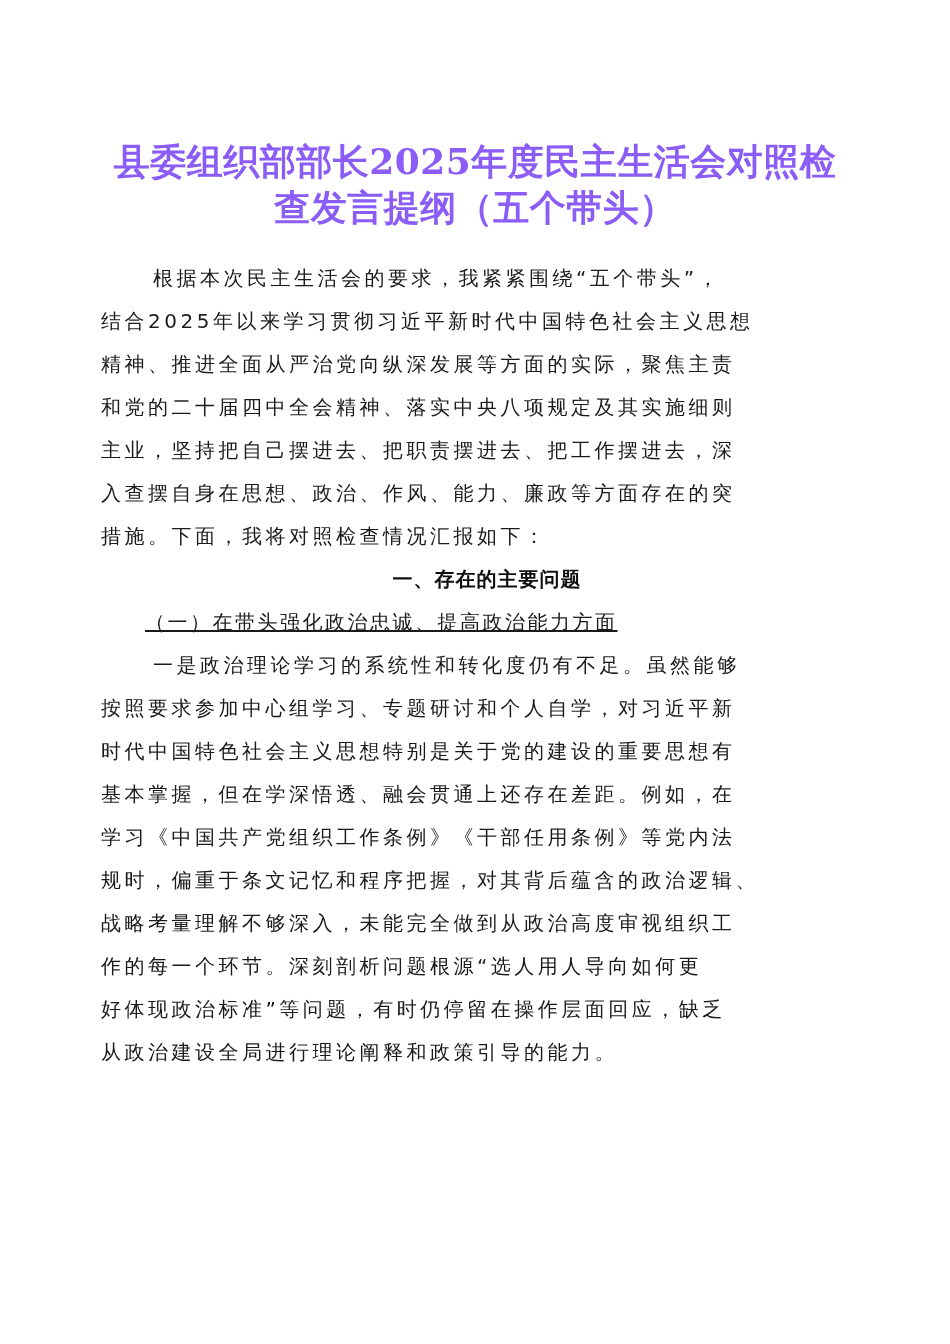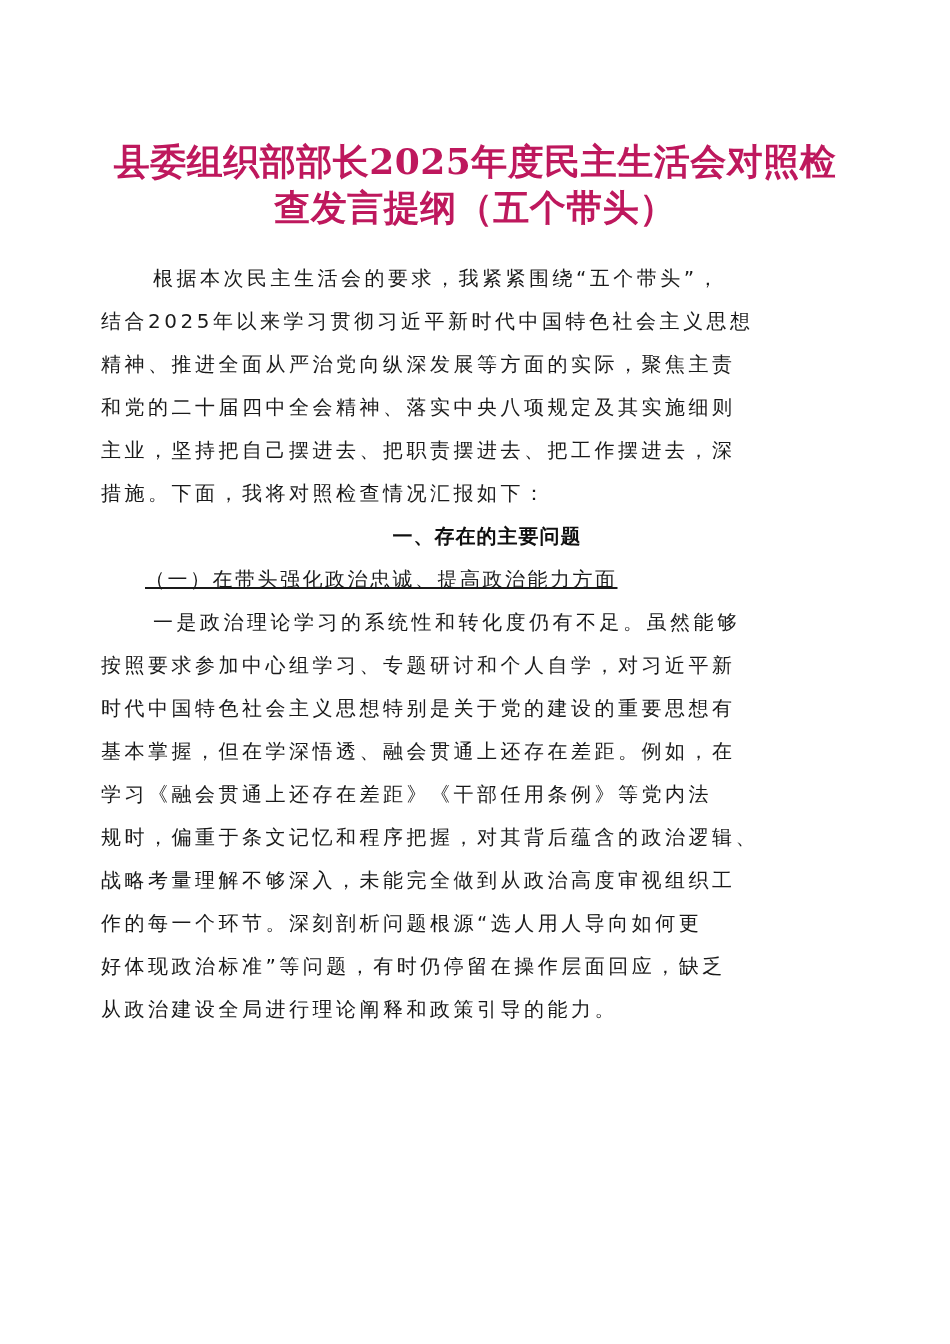--- a/index.html
+++ b/index.html
@@ -24,21 +24,21 @@
     .title {
       position: absolute;
       left: 0;
       top: 138px;
       width: 950px;
       text-align: center;
       font-family: "DejaVu Serif", "Liberation Serif", serif;
       font-weight: bold;
       font-size: 36px;
       line-height: 46px;
-      color: #be185d;
+      color: #8b5cf6;
       letter-spacing: 0.5px;
     }
     .title .tline {
       display: block;
       white-space: nowrap;
     }
     .body {
       position: absolute;
       left: 101px;
       top: 257px;
@@ -78,33 +78,34 @@
   </div>
 
   <div class="body">
 
     <div>
       <span class="line indent">根据本次民主生活会的要求，我紧紧围绕“五个带头”，</span>
       <span class="line">结合2025年以来学习贯彻习近平新时代中国特色社会主义思想</span>
       <span class="line">精神、推进全面从严治党向纵深发展等方面的实际，聚焦主责</span>
       <span class="line">和党的二十届四中全会精神、落实中央八项规定及其实施细则</span>
       <span class="line">主业，坚持把自己摆进去、把职责摆进去、把工作摆进去，深</span>
+      <span class="line">入查摆自身在思想、政治、作风、能力、廉政等方面存在的突</span>
       <span class="line">措施。下面，我将对照检查情况汇报如下：</span>
     </div>
 
     <span class="line indent heading1">一、存在的主要问题</span>
 
     <span class="line indent heading2" style="padding-left:44px;text-decoration:underline;">（一）在带头强化政治忠诚、提高政治能力方面</span>
 
     <div>
       <span class="line indent">一是政治理论学习的系统性和转化度仍有不足。虽然能够</span>
       <span class="line">按照要求参加中心组学习、专题研讨和个人自学，对习近平新</span>
       <span class="line">时代中国特色社会主义思想特别是关于党的建设的重要思想有</span>
       <span class="line">基本掌握，但在学深悟透、融会贯通上还存在差距。例如，在</span>
-      <span class="line">学习《融会贯通上还存在差距》《干部任用条例》等党内法</span>
+      <span class="line">学习《中国共产党组织工作条例》《干部任用条例》等党内法</span>
       <span class="line">规时，偏重于条文记忆和程序把握，对其背后蕴含的政治逻辑、</span>
       <span class="line">战略考量理解不够深入，未能完全做到从政治高度审视组织工</span>
       <span class="line">作的每一个环节。深刻剖析问题根源“选人用人导向如何更</span>
       <span class="line">好体现政治标准”等问题，有时仍停留在操作层面回应，缺乏</span>
       <span class="line">从政治建设全局进行理论阐释和政策引导的能力。</span>
     </div>
 
   </div>
 </div>
 

